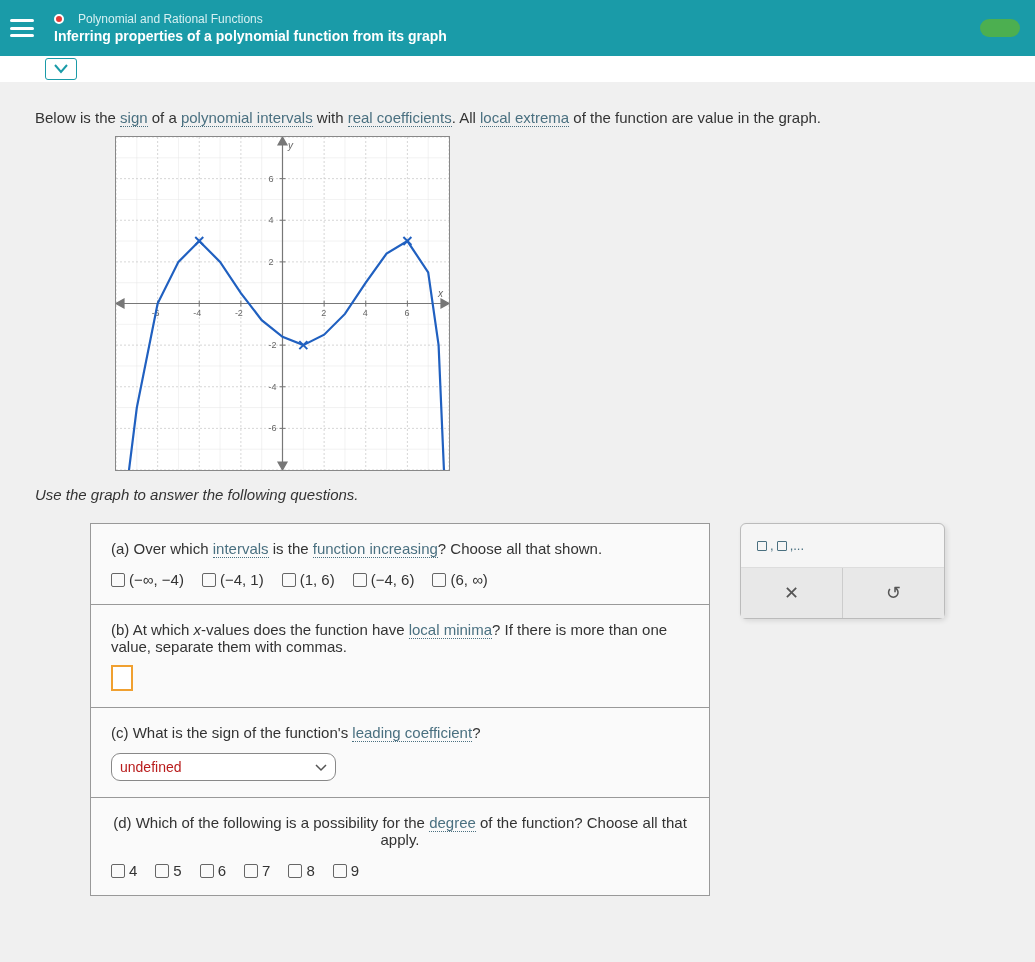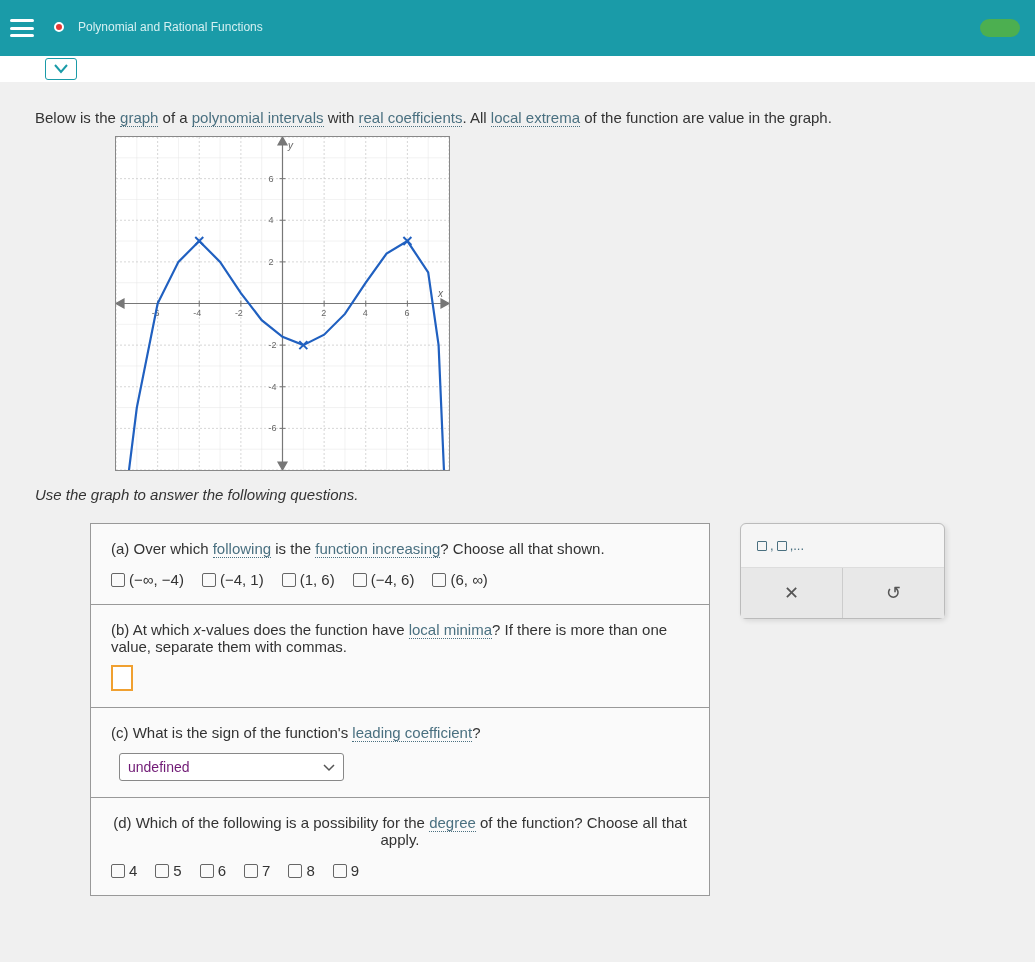--- a/index.html
+++ b/index.html
@@ -125,31 +125,30 @@
   .opt { white-space: nowrap; cursor: pointer; font-size: 15px; }
   .answer-input {
     width: 22px; height: 26px;
     border: 2px solid #f0a030;
     background: #fff;
     margin-top: 10px;
   }
   .select-box {
     width: 225px; height: 28px;
     border: 1px solid #888;
-    border-radius: 3px;
+    border-radius: 9px;
     background: #fff;
     display: flex;
     align-items: center;
     justify-content: space-between;
     padding: 0 8px;
     margin-top: 12px;
     font-size: 14px;
-    color: #701a75;
+    color: #b91c1c;
     cursor: pointer;
-    margin-left: 8px;
   }
   .tool-panel {
     width: 205px;
     border: 1px solid #bbb;
     border-radius: 6px;
     background: #f5f5f5;
     box-shadow: 2px 2px 5px rgba(0,0,0,0.1);
   }
   .tool-row1 {
     padding: 14px 16px;
@@ -187,36 +186,37 @@
   <div class="hamburger">
     <span></span>
       <span></span>
       <span></span>
   </div>
   <div class="header-text">
     <div class="top">
       <span class="dot"></span>
       <span>Polynomial and Rational Functions</span>
     </div>
+    <div class="bottom">Inferring properties of a polynomial function from its graph</div>
   </div>
   <div class="pill"></div>
 </div>
 
 <div class="chevron-bar">
   <div class="chevron-box">
     <svg width="14" height="10" viewBox="0 0 14 10">
         <path d="M1 1 L7 8 L13 1" stroke="#1a9ba8" stroke-width="2" fill="none"></path>
       </svg>
   </div>
 </div>
 
 <div class="content">
 
   <p class="intro">
-    <span>Below is the </span><span class="term">graph</span><span> of a </span><span class="term">polynomial intervals</span><span> with </span><span class="term">real coefficients</span><span>. All </span><span class="term">local extrema</span><span> of the function are value in the graph.</span>
+    <span>Below is the </span><span class="term">sign</span><span> of a </span><span class="term">polynomial intervals</span><span> with </span><span class="term">real coefficients</span><span>. All </span><span class="term">local extrema</span><span> of the function are value in the graph.</span>
   </p>
 
   <div class="graph-box">
     <svg width="333" height="333" viewBox="0 0 333 333" id="chart-svg">
       <g id="grid">
           <line x1="0" x2="0" y1="0" y2="333" stroke="#ccc" stroke-width="0.8" stroke-dasharray="2,2"></line>
           <line x1="20.8125" x2="20.8125" y1="0" y2="333" stroke="#e4e4e4" stroke-width="0.5"></line>
           <line x1="41.625" x2="41.625" y1="0" y2="333" stroke="#ccc" stroke-width="0.8" stroke-dasharray="2,2"></line>
           <line x1="62.4375" x2="62.4375" y1="0" y2="333" stroke="#e4e4e4" stroke-width="0.5"></line>
           <line x1="83.25" x2="83.25" y1="0" y2="333" stroke="#ccc" stroke-width="0.8" stroke-dasharray="2,2"></line>
@@ -304,21 +304,21 @@
     </svg>
   </div>
 
   <p class="instruction">Use the graph to answer the following questions.</p>
 
   <div class="layout-row">
     <div class="question-box">
 
       <div class="q-section">
         <div>
-          <span>(a) Over which </span><span class="term">following</span><span> is the </span><span class="term">function increasing</span><span>? Choose all that shown.</span>
+          <span>(a) Over which </span><span class="term">intervals</span><span> is the </span><span class="term">function increasing</span><span>? Choose all that shown.</span>
         </div>
         <div class="options-row" id="opts-a">
             <span class="opt"><span class="chk"></span>(−∞, −4)</span>
             <span class="opt"><span class="chk"></span>(−4, 1)</span>
             <span class="opt"><span class="chk"></span>(1, 6)</span>
             <span class="opt"><span class="chk"></span>(−4, 6)</span>
             <span class="opt"><span class="chk"></span>(6, ∞)</span>
           </div>
       </div>
 

